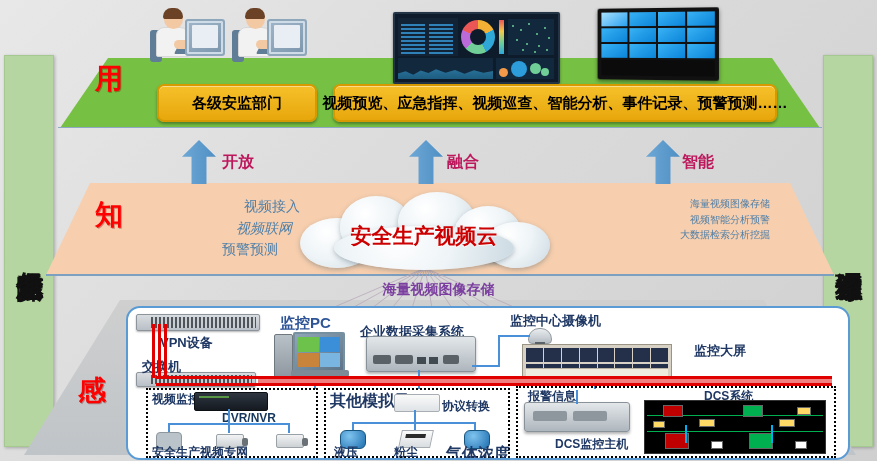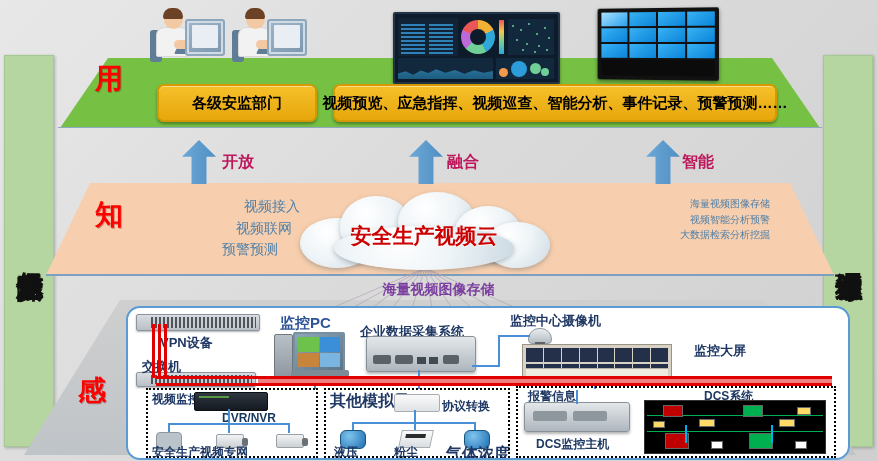--- a/index.html
+++ b/index.html
@@ -135,21 +135,21 @@
     position:absolute;left:0;top:30px;width:260px;text-align:center;
     font-size:21px;font-weight:bold;color:#cc0000;z-index:18;
     text-shadow:0 1px 0 rgba(255,255,255,.8);
   }
   .cloud-left{position:absolute;left:160px;top:196px;width:140px;z-index:16;
     text-align:right;font-size:14px;color:#4f7fa8;line-height:1.55;}
   .cloud-right{position:absolute;left:560px;top:196px;width:210px;z-index:16;
     text-align:right;font-size:10px;color:#4f7fa8;line-height:1.55;}
   .cloud-right div:nth-child(2){padding-left:16px;}
   .cloud-right div:nth-child(3){padding-left:32px;}
-  .cloud-left div:nth-child(2){padding-right:8px;}
+  .cloud-left div:nth-child(2){padding-right:8px;font-style:italic;}
   .cloud-left div:nth-child(3){padding-right:22px;}
 
   
   .rays{position:absolute;left:330px;top:268px;width:190px;height:40px;z-index:8;}
 
   .net-label{position:absolute;left:0;right:0;top:281px;text-align:center;
     font-size:14px;color:#7b3fa0;font-weight:bold;z-index:12;}
 
   
   .band-gray{
@@ -474,21 +474,21 @@
     <div class="lbl" style="left:266px;top:136px;font-size:12px">粉尘</div>
     <div class="lbl" style="left:318px;top:136px;font-size:16px">气体浓度</div>
 
     <div class="dotbox" style="left:388px;top:78px;width:316px;height:68px"></div>
     <div class="lbl" style="left:400px;top:80px;font-size:12px">报警信息</div>
     <div class="dev box-srv" style="left:396px;top:94px;width:104px;height:28px">
       <div style="position:absolute;left:8px;top:8px;width:34px;height:10px;background:#8f979e;border-radius:2px"></div>
       <div style="position:absolute;left:48px;top:8px;width:34px;height:10px;background:#8f979e;border-radius:2px"></div>
     </div>
     <div class="blue-line" style="left:448px;top:82px;width:2px;height:14px"></div>
-    <div class="lbl" style="left:408px;top:128px;font-size:12px">DCS监控主机</div>
+    <div class="lbl" style="left:427px;top:128px;font-size:12px">DCS监控主机</div>
     <div class="lbl" style="left:576px;top:80px;font-size:12px">DCS系统</div>
     <div class="dev dcsbox" style="left:516px;top:92px;width:180px;height:52px">
       <div class="dcs-rail" style="top:14px"></div>
       <div class="dcs-rail" style="top:30px"></div>
       <div class="dcs-node" style="left:18px;top:4px;width:18px;height:10px;background:#c00000"></div>
       <div class="dcs-node" style="left:98px;top:4px;width:18px;height:10px;background:#00b050"></div>
       <div class="dcs-node" style="left:20px;top:32px;width:22px;height:14px;background:#c00000"></div>
       <div class="dcs-node" style="left:104px;top:32px;width:22px;height:14px;background:#00b050"></div>
       <div class="dcs-node" style="left:54px;top:18px;width:14px;height:6px;background:#ffd966"></div>
       <div class="dcs-node" style="left:134px;top:18px;width:14px;height:6px;background:#ffd966"></div>

